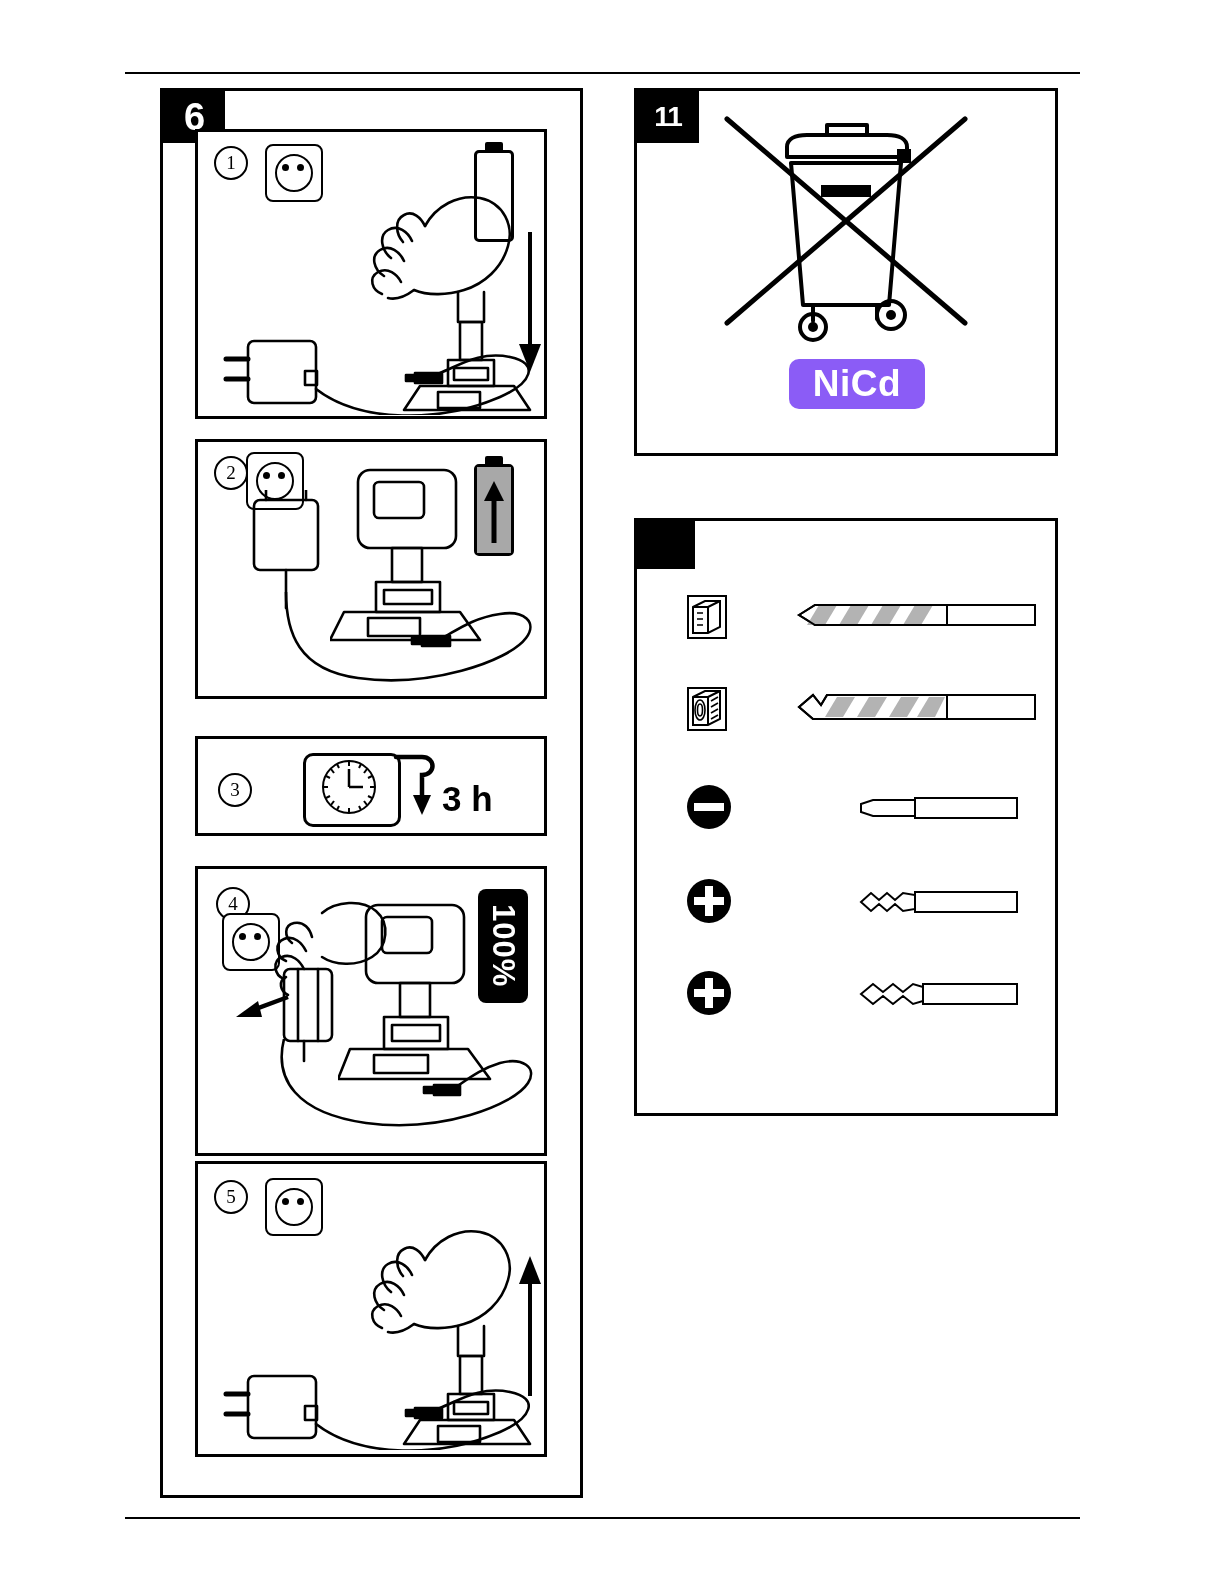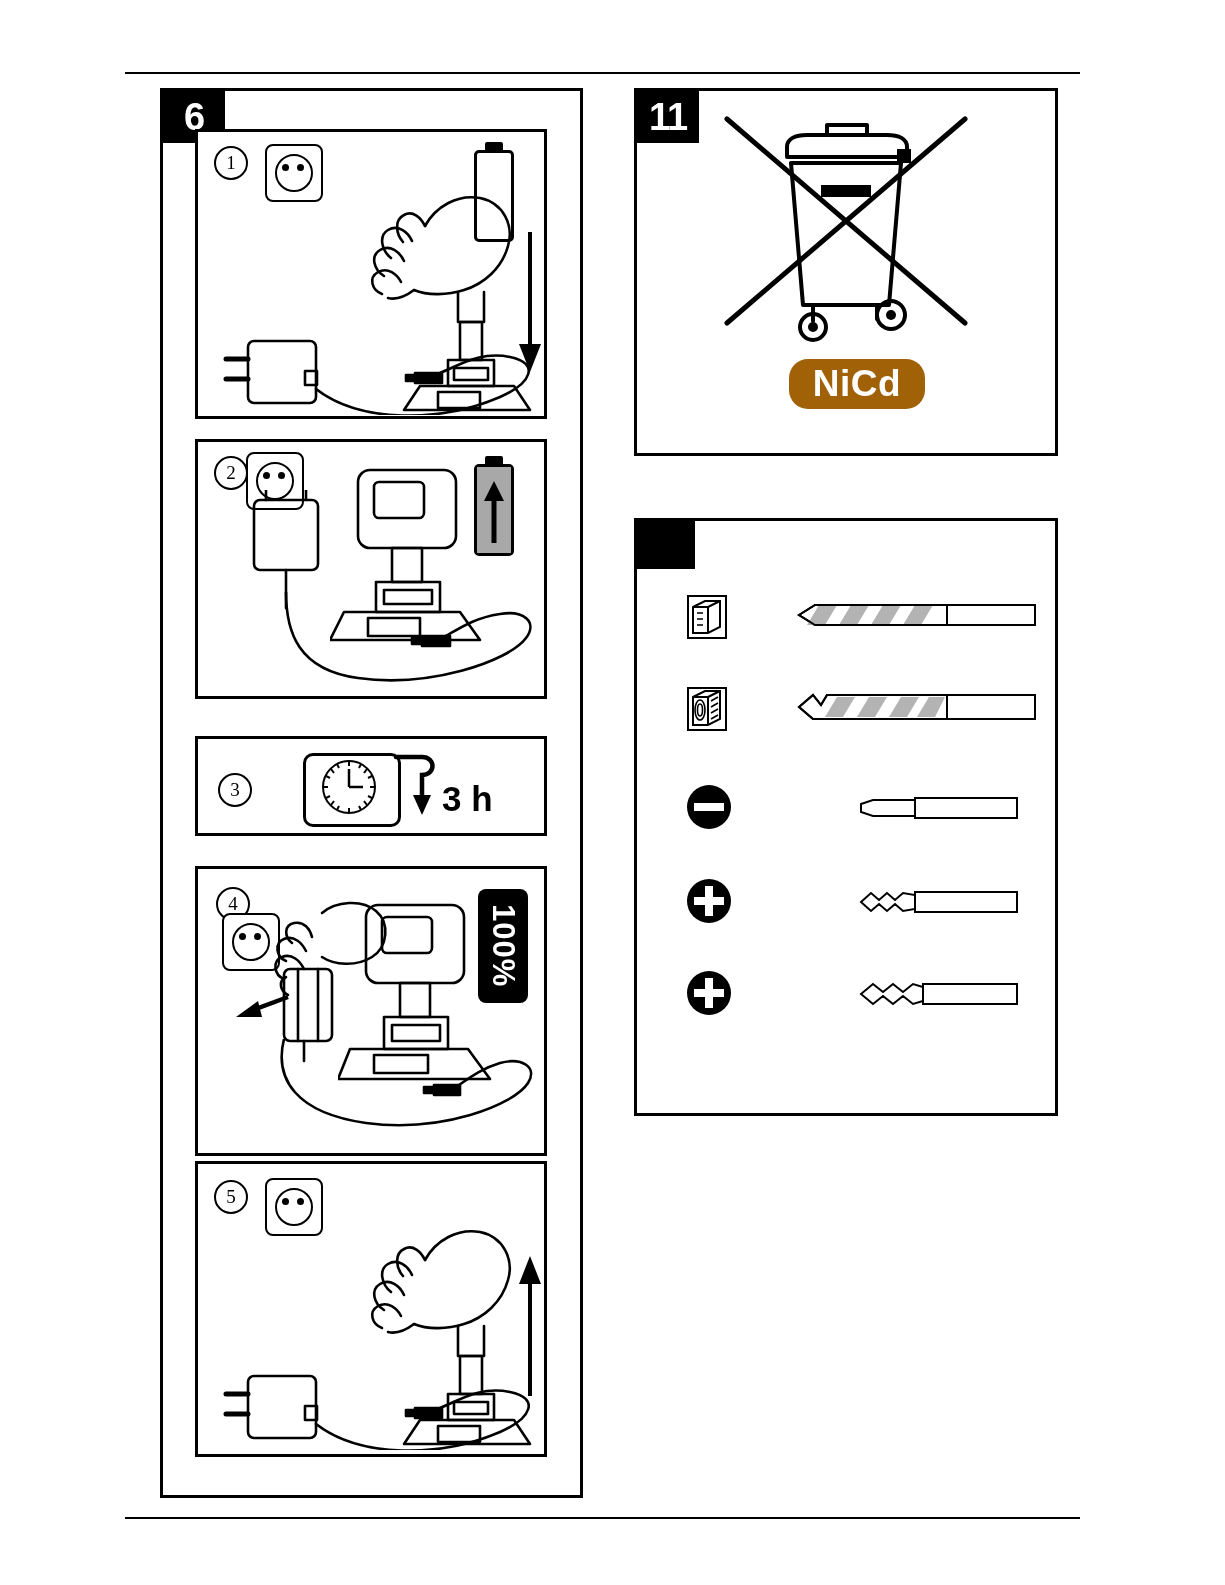--- a/index.html
+++ b/index.html
@@ -174,29 +174,29 @@
   
   #panel-11 {
     left: 634px;
     top: 88px;
     width: 424px;
     height: 368px;
   }
   #panel-11 > .corner-tag {
     width: 62px;
     height: 52px;
-    font-size: 38px;
+    font-size: 28px;
   }
   .nicd-badge {
     position: absolute;
-    background: #a16207;
+    background: #8b5cf6;
     color: #fff;
     font-weight: bold;
     font-size: 37px;
-    border-radius: 19px;
+    border-radius: 10px;
     display: flex;
     align-items: center;
     justify-content: center;
     letter-spacing: 0.5px;
   }
 
   
   #panel-bits {
     left: 634px;
     top: 518px;

